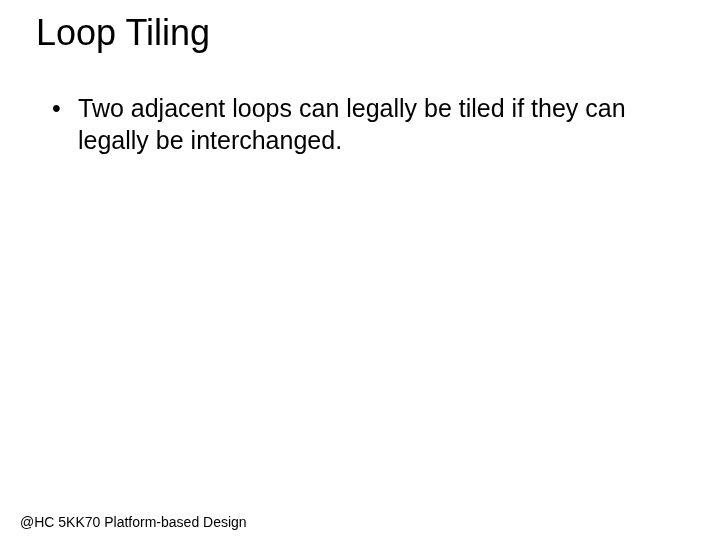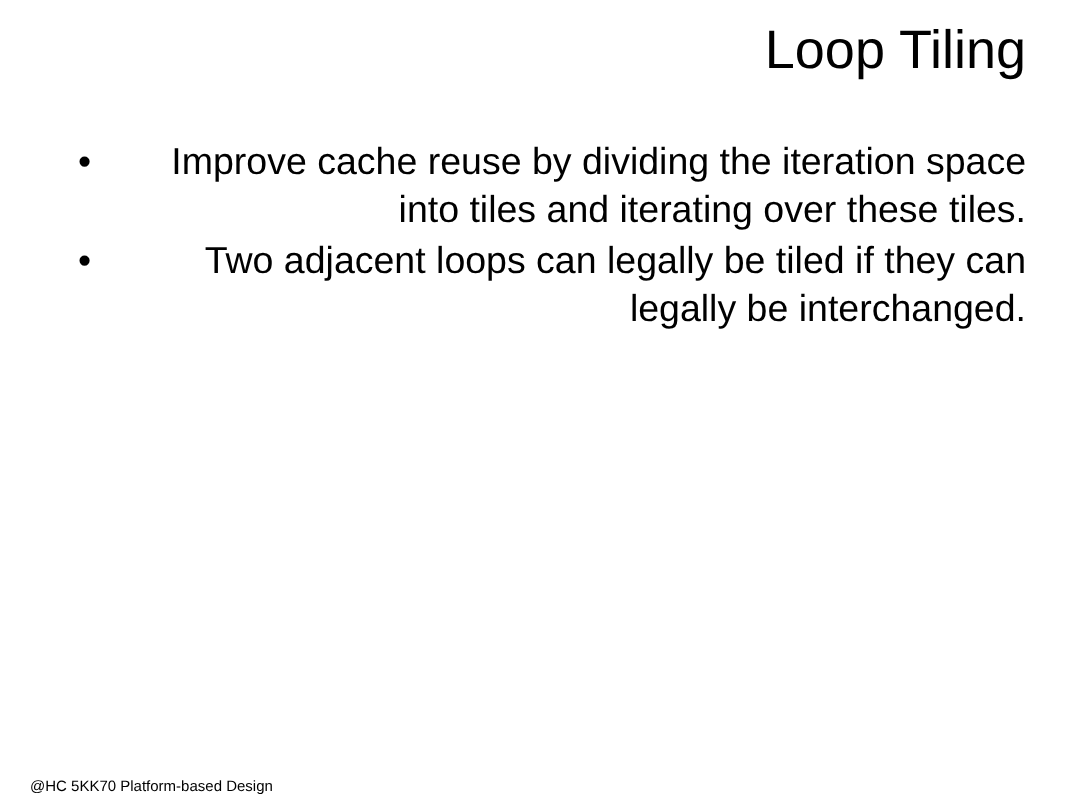--- a/index.html
+++ b/index.html
@@ -1,19 +1,18 @@
 <!DOCTYPE html>
 <html><head>
   <meta charset="utf-8">
   <style>
     * {
       margin: 0;
       padding: 0;
       box-sizing: border-box;
-      text-align: right;
     }
     body {
       width: 720px;
       height: 540px;
       background: #ffffff;
       font-family: Arial, Helvetica, sans-serif;
       position: relative;
       overflow: hidden;
     }
     .slide {
@@ -47,28 +46,27 @@
       position: absolute;
       left: 0;
       top: 0;
       font-size: 25px;
       color: #000000;
     }
     .footer {
       position: absolute;
       bottom: 10px;
       left: 20px;
-      font-size: 10px;
+      font-size: 14px;
       color: #000000;
       font-family: Arial, sans-serif;
     }
   </style>
 </head>
 <body>
 
 <div class="slide">
   <h1 class="title">Loop Tiling</h1>
   <ul class="bullets">
-    <li>Improve cache reuse by dividing the iteration space into tiles and iterating over these tiles.</li>
     <li>Two adjacent loops can legally be tiled if they can legally be interchanged.</li>
   </ul>
   <div class="footer">@HC 5KK70 Platform-based Design</div>
 </div>
 
 </body></html>

